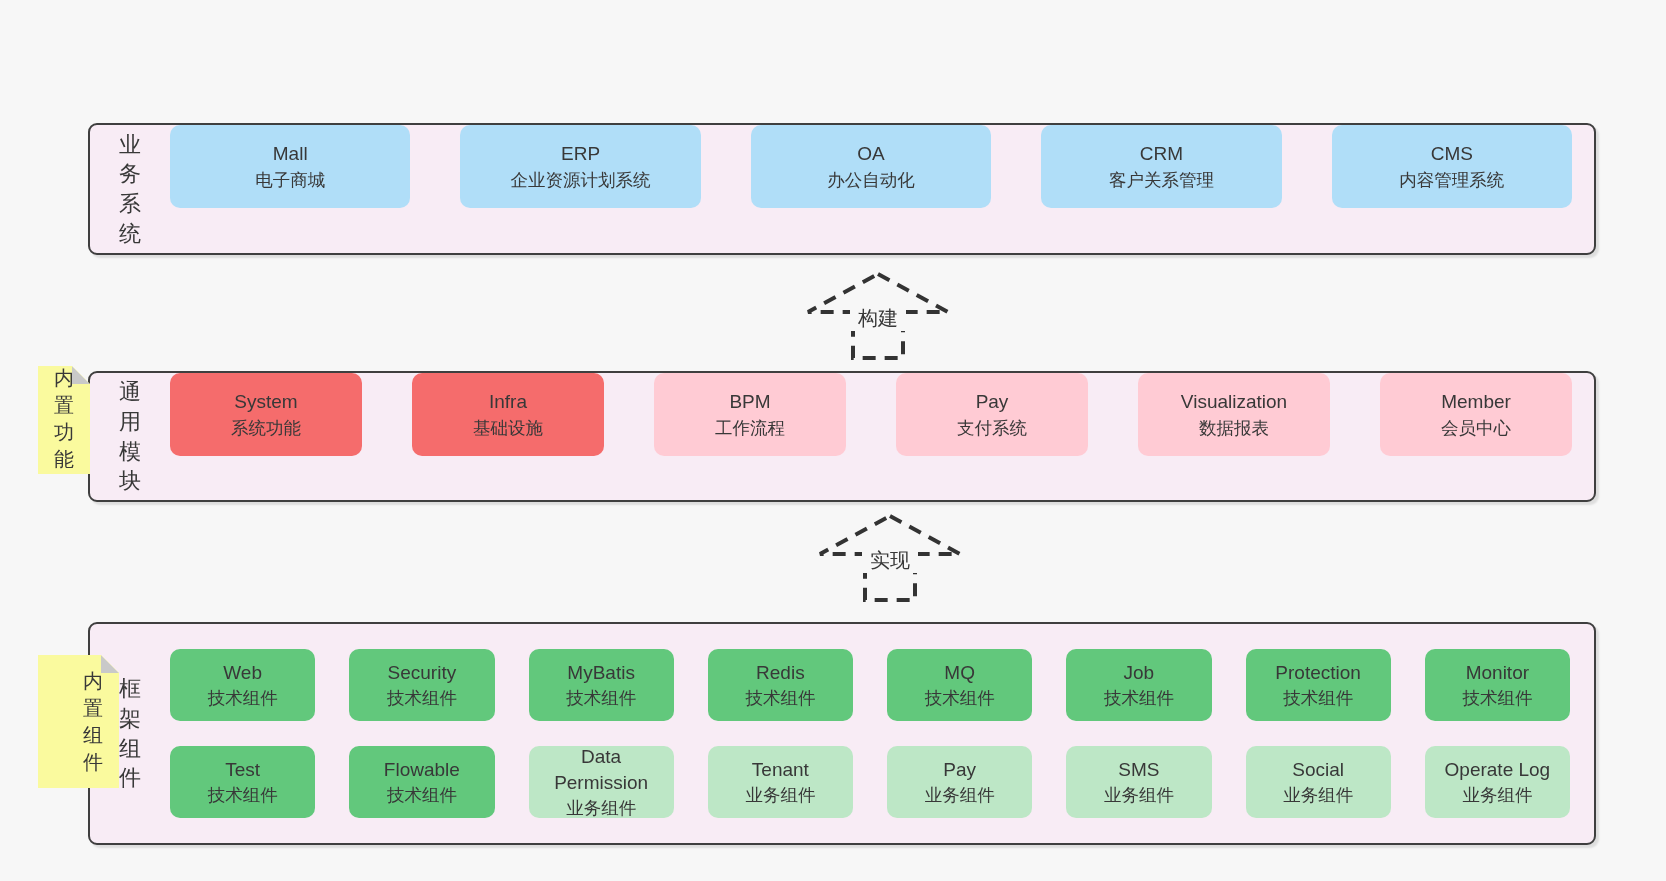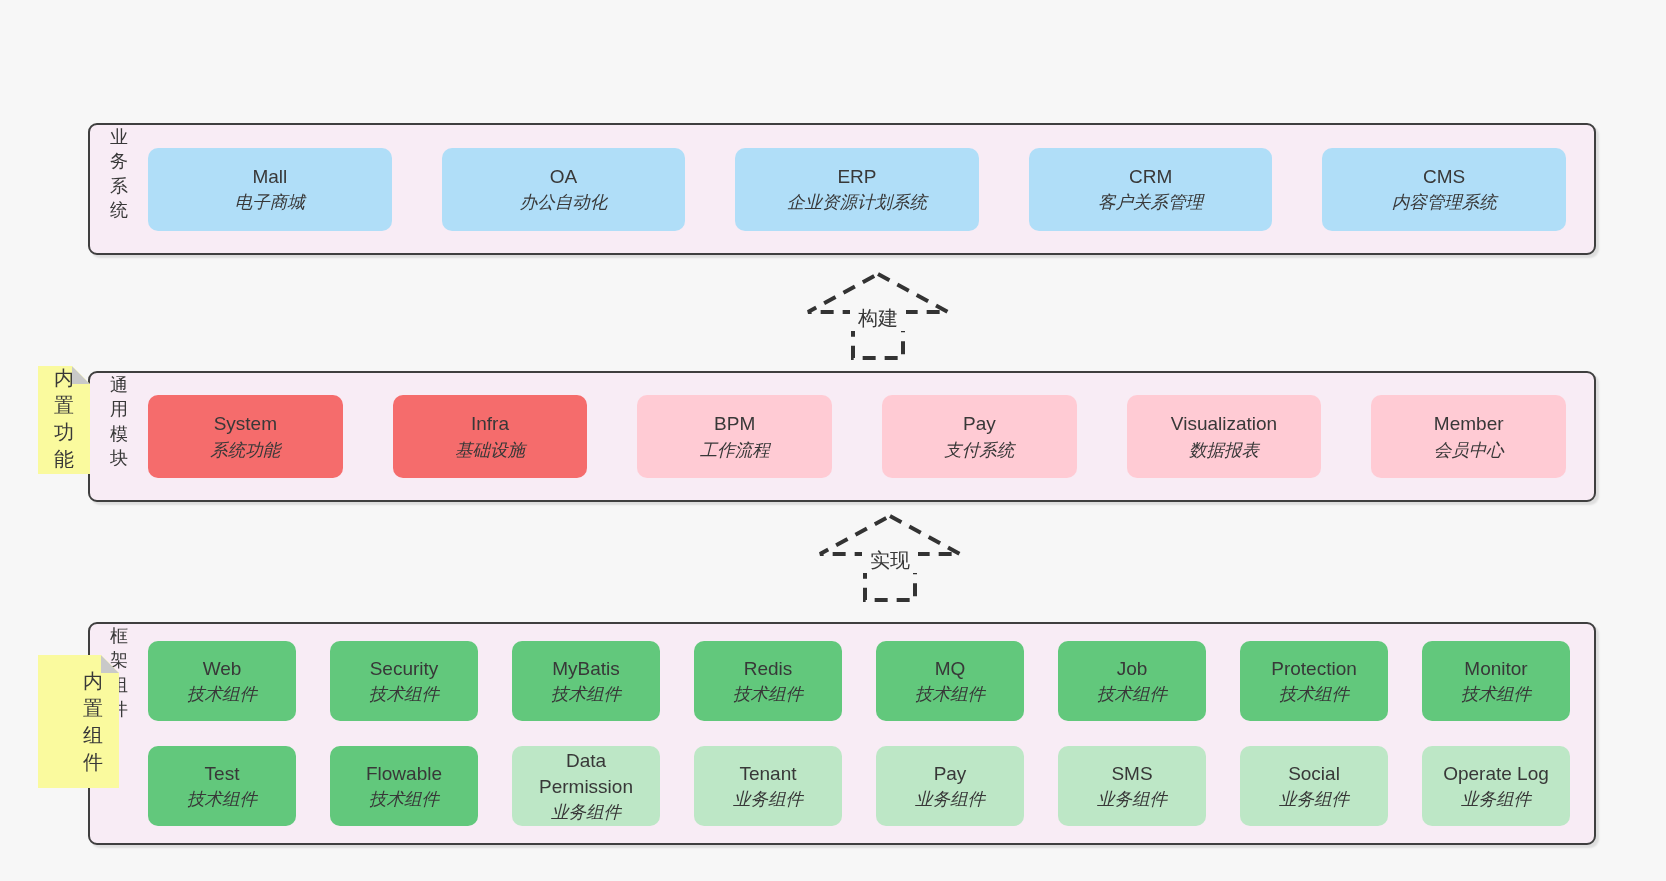--- a/index.html
+++ b/index.html
@@ -13,37 +13,37 @@
     border-radius:9px;
     box-shadow:3px 3px 2px rgba(0,0,0,0.10);
     display:flex;box-sizing:border-box;
     z-index:1;
   }
   .panel-business{top:123px;height:132px;}
   .panel-modules{top:371px;height:131px;}
   .panel-framework{top:622px;height:223px;}
 
   .panel-label{
-    width:58px;display:flex;align-items:flex-start;justify-content:center;
-    color:var(--text);font-size:18px;
+    width:80px;display:flex;align-items:center;justify-content:center;
+    color:var(--text);font-size:22px;
   }
   .vtext{width:24px;word-break:break-all;line-height:1.35;text-align:center;}
 
-  .boxes-row{flex:1;display:flex;gap:50px;align-items:center;padding-right:28px;}
+  .boxes-row{flex:1;display:flex;gap:50px;padding-right:22px;}
   .framework-rows{flex:1;display:flex;flex-direction:column;justify-content:center;gap:25px;padding-right:24px;}
   .framework-rows .boxes-row-8{display:flex;gap:34px;}
 
   .box{
     flex:1;height:83px;border-radius:10px;
     display:flex;flex-direction:column;align-items:center;justify-content:center;
     color:var(--text);text-align:center;line-height:1.38;padding:2px 6px;box-sizing:border-box;
   }
-  .boxes-row-8 .box{height:80px;}
+  .boxes-row-8 .box{height:72px;}
   .box-name{font-size:19px;}
-  .box-desc{font-size:17.5px;font-style:italic;}
+  .box-desc{font-size:17.5px;}
   .box[data-color="blue"]{background:var(--blue);}
   .box[data-color="red"]{background:var(--red);}
   .box[data-color="pink"]{background:var(--pink);}
   .box[data-color="green"]{background:var(--green);}
   .box[data-color="light_green"]{background:var(--light_green);}
 
   .note{
     position:absolute;left:38px;width:52px;background:var(--yellow);
     z-index:2;display:flex;align-items:center;justify-content:center;
     clip-path:polygon(0 0,calc(100% - 18px) 0,100% 18px,100% 100%,0 100%);
@@ -72,26 +72,26 @@
   <div class="panel panel-business">
     <div class="panel-label">
       <div class="vtext">业务系统</div>
     </div>
     <div class="boxes-row">
       <div class="box" data-color="blue">
         <div class="box-name">Mall</div>
         <div class="box-desc">电子商城</div>
       </div>
       <div class="box" data-color="blue">
+        <div class="box-name">ERP</div>
+        <div class="box-desc">企业资源计划系统</div>
+      </div>
+      <div class="box" data-color="blue">
         <div class="box-name">OA</div>
         <div class="box-desc">办公自动化</div>
-      </div>
-      <div class="box" data-color="blue">
-        <div class="box-name">ERP</div>
-        <div class="box-desc">企业资源计划系统</div>
       </div>
       <div class="box" data-color="blue">
         <div class="box-name">CRM</div>
         <div class="box-desc">客户关系管理</div>
       </div>
       <div class="box" data-color="blue">
         <div class="box-name">CMS</div>
         <div class="box-desc">内容管理系统</div>
       </div>
     </div>

